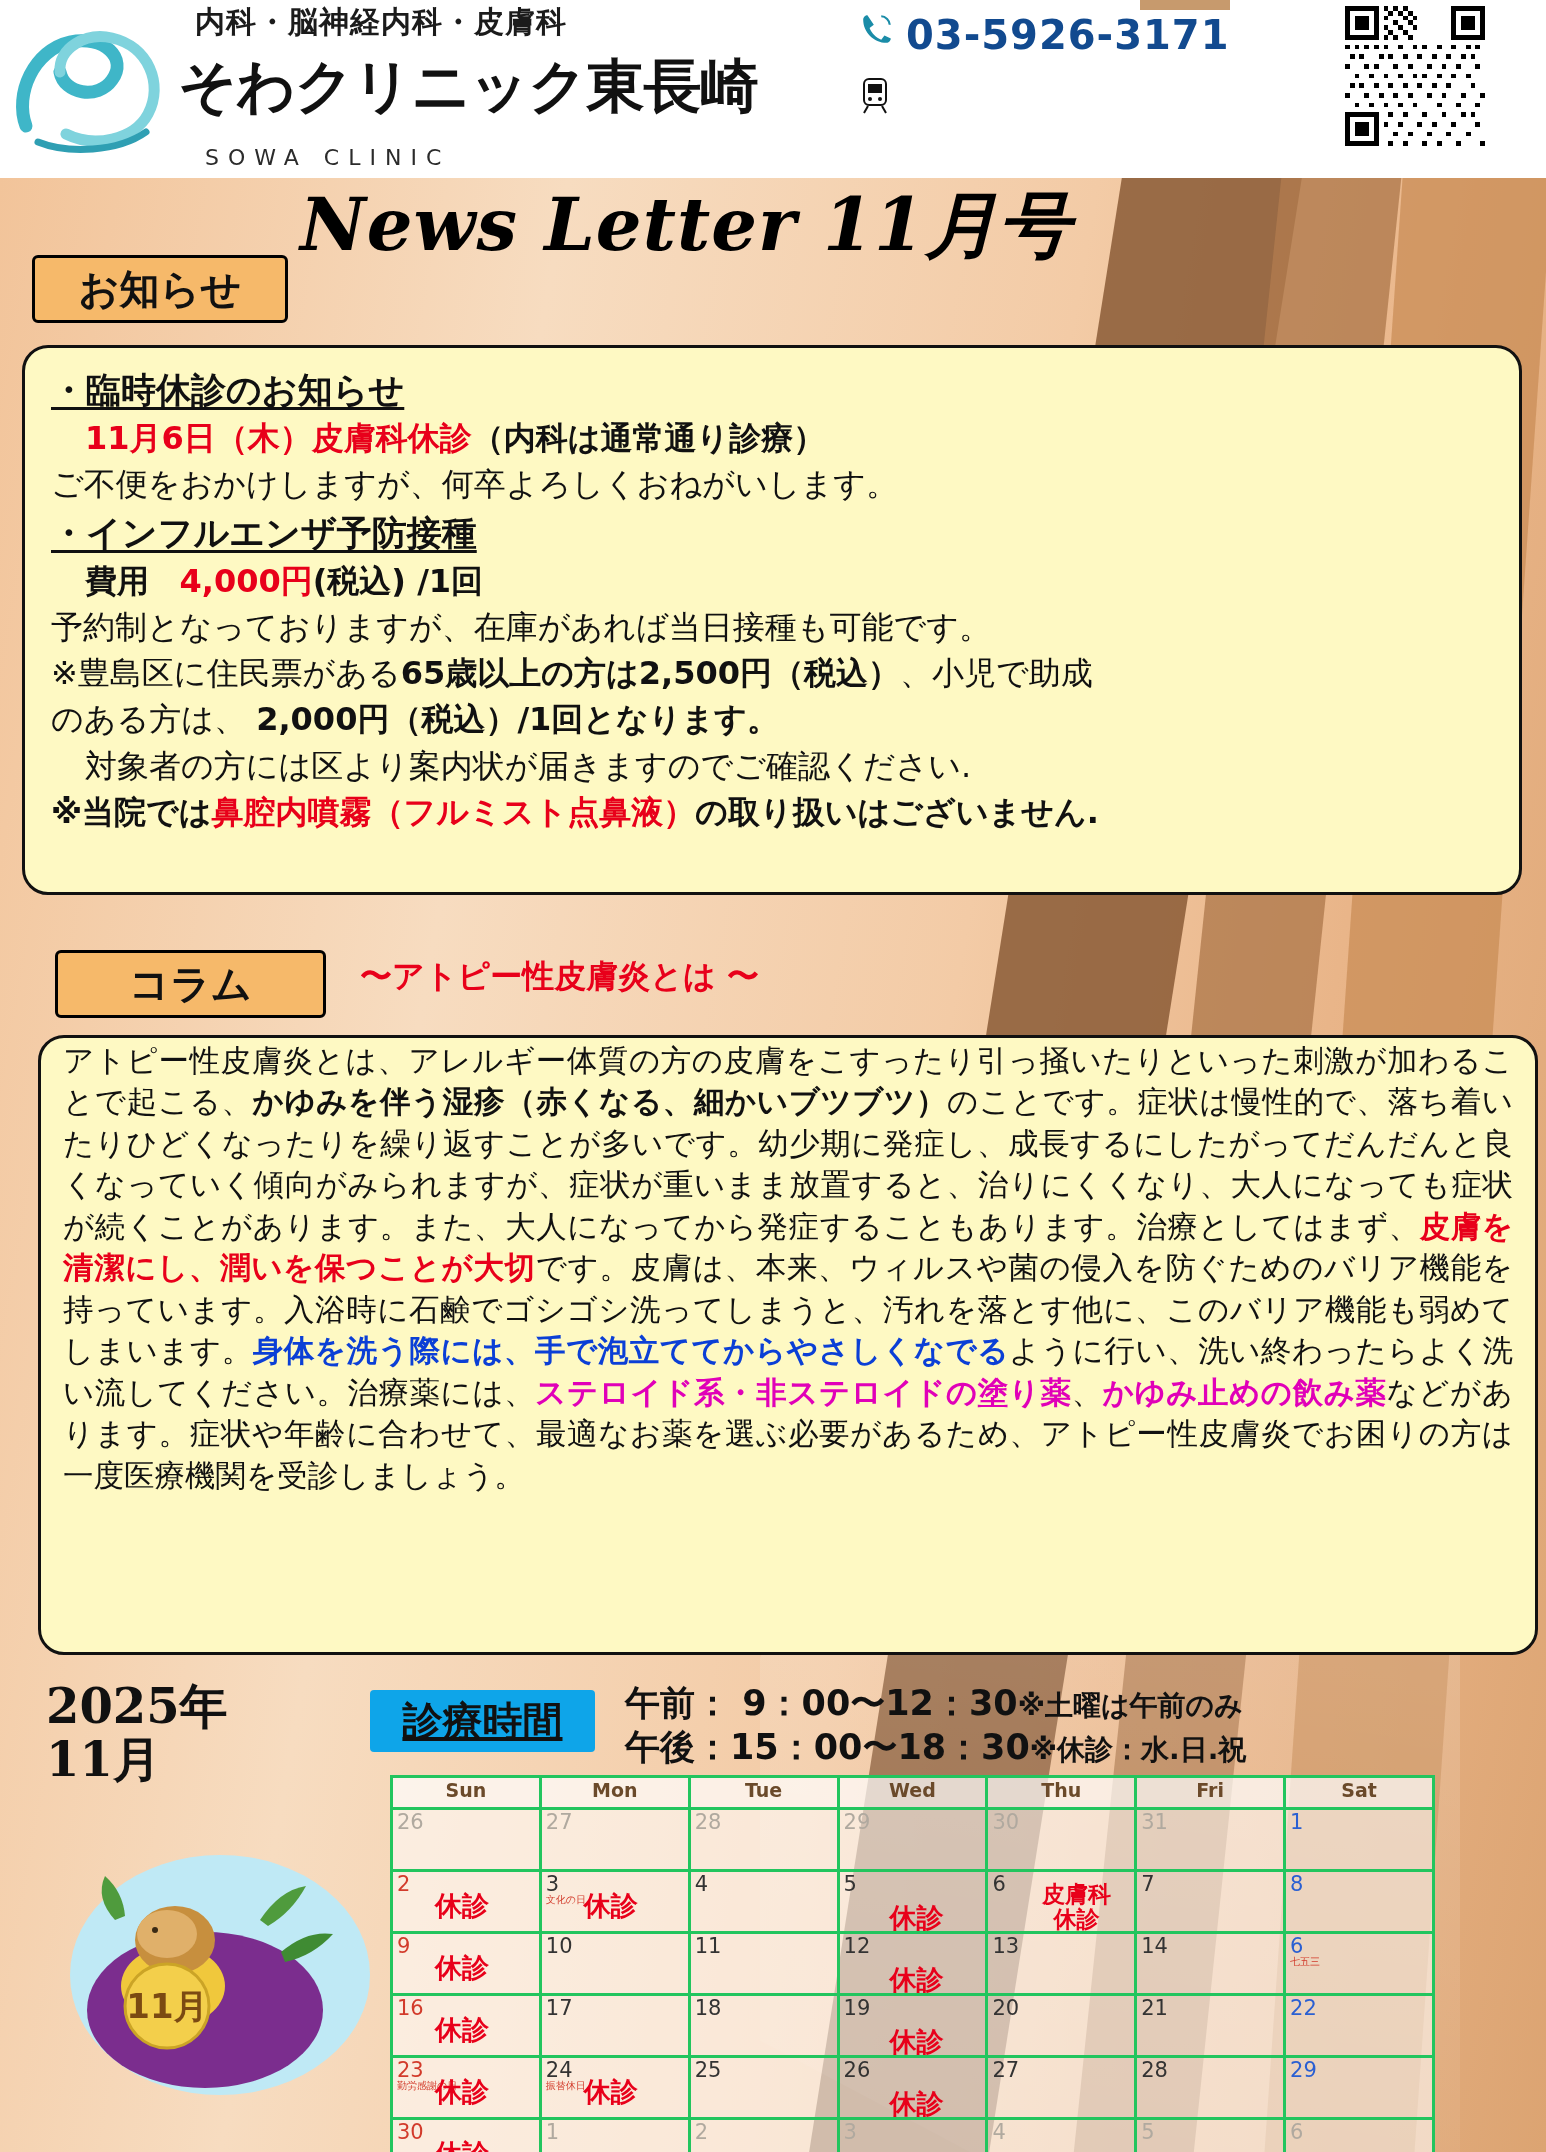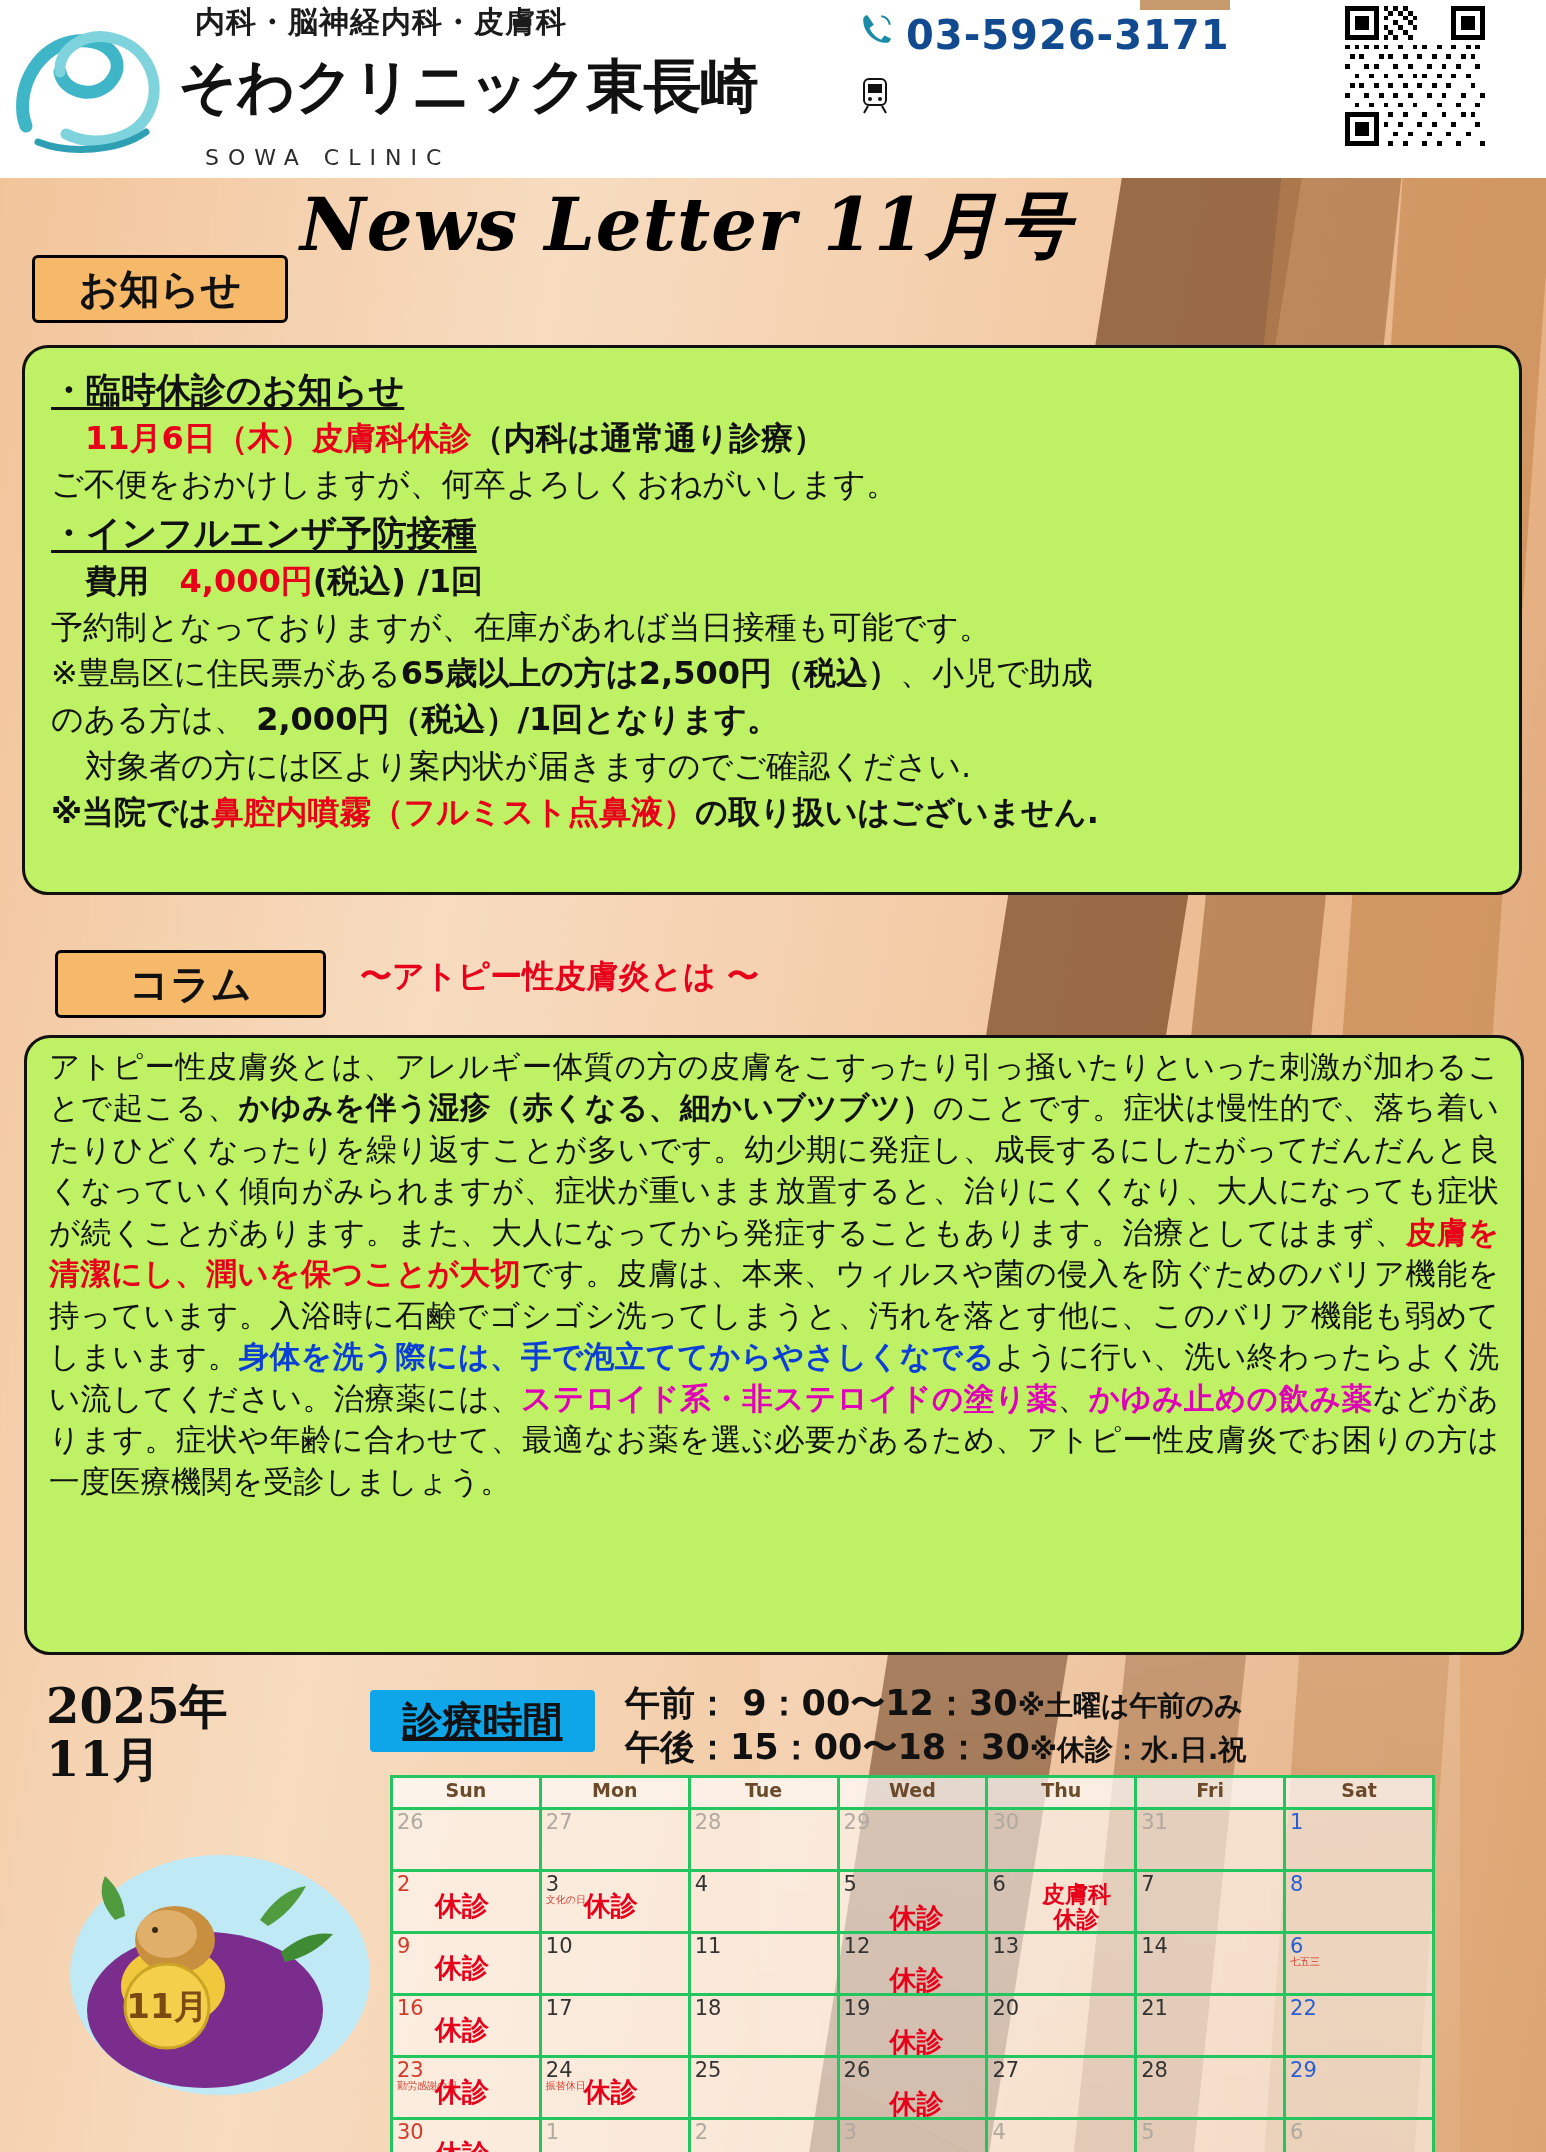--- a/index.html
+++ b/index.html
@@ -47,23 +47,23 @@
     font-size:72px;color:#000;letter-spacing:1px;white-space:nowrap;}
 
   .tag{position:absolute;z-index:4;background:#f6b96a;border:3px solid #000;border-radius:6px;
     font-weight:bold;color:#111;display:flex;align-items:center;justify-content:center;}
   .tag-oshirase{left:32px;top:255px;width:250px;height:62px;font-size:40px;}
   .tag-column{left:55px;top:950px;width:265px;height:62px;font-size:40px;}
 
   .column-heading{position:absolute;left:360px;top:955px;z-index:4;font-size:32px;font-weight:bold;color:#e8001a;white-space:nowrap;}
 
   
-  .box{position:absolute;background:#bef264;border:3px solid #111;border-radius:26px;z-index:4;box-sizing:border-box;}
+  .box{position:absolute;background:#fef9c3;border:3px solid #111;border-radius:26px;z-index:4;box-sizing:border-box;}
   .box-notice{left:22px;top:345px;width:1500px;height:550px;padding:18px 26px 10px 26px;}
-  .box-column{left:24px;top:1035px;width:1500px;height:620px;padding:8px 22px;}
+  .box-column{left:38px;top:1035px;width:1500px;height:620px;padding:2px 22px;}
 
   .nl{font-size:32px;line-height:1.38;color:#111;}
   .nl b{font-weight:bold;}
   .red{color:#e8001a;}
   .u{text-decoration:underline;text-underline-offset:5px;}
   .n-head{font-size:35px;font-weight:bold;}
   .n-line{margin:2px 0;}
   .indent{padding-left:34px;}
 
   .col-text{font-size:30.5px;line-height:1.36;color:#111;text-align:justify;}

